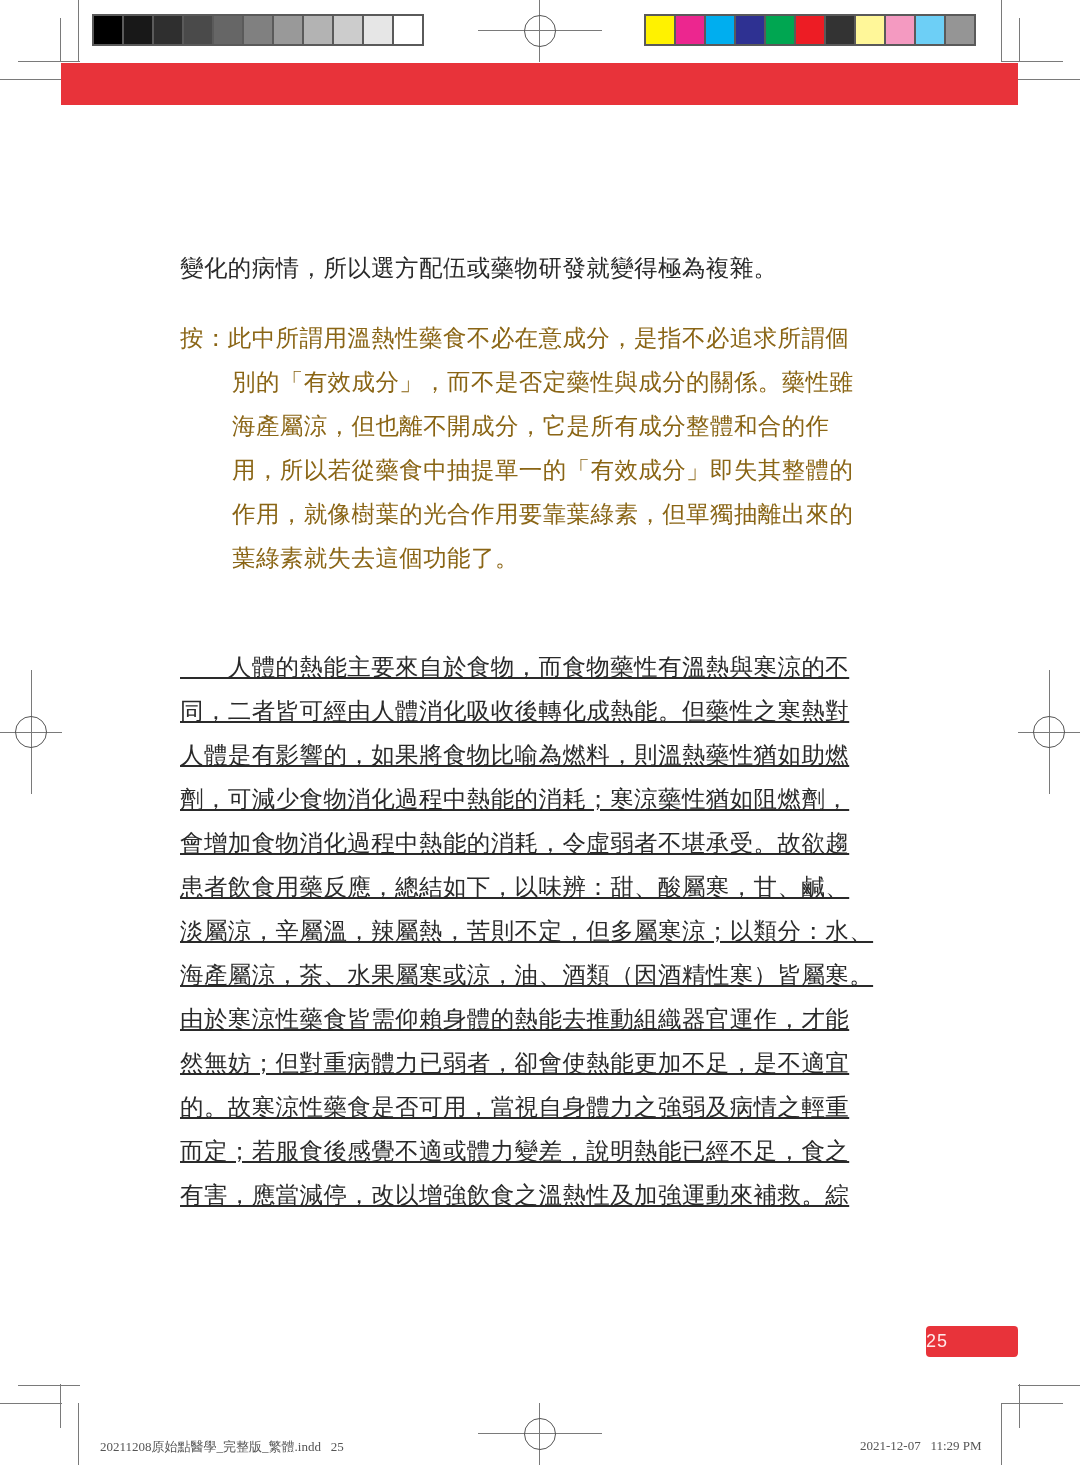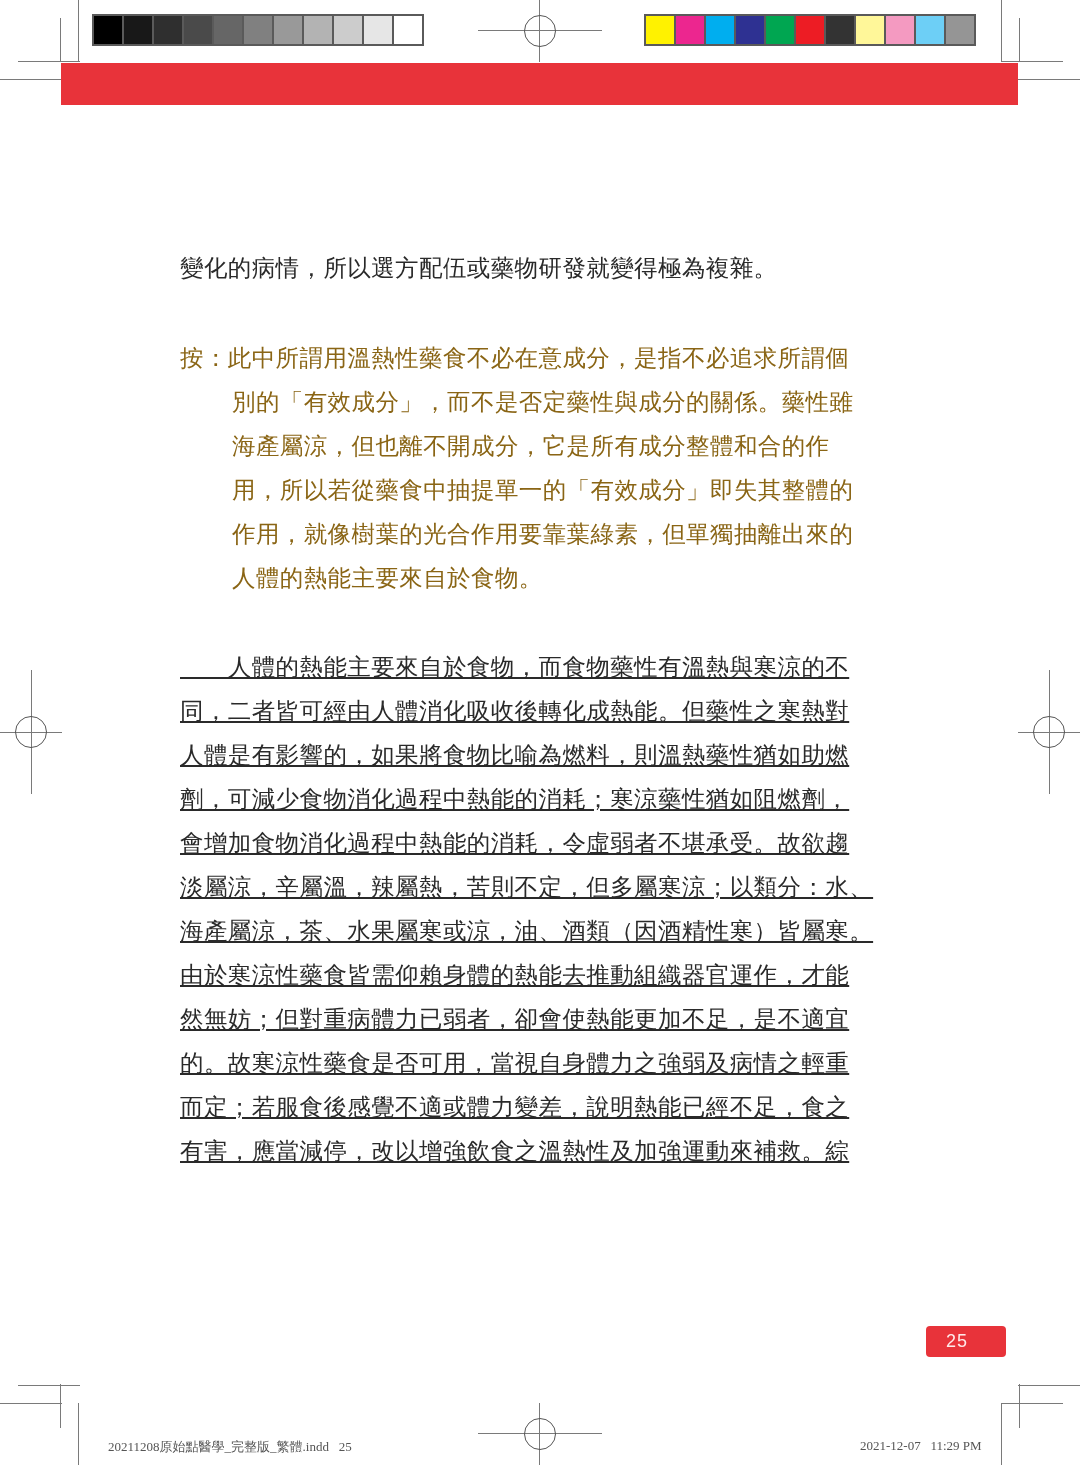--- a/index.html
+++ b/index.html
@@ -25,24 +25,24 @@
       position: absolute; left: 180px; width: 720px;
       font-size: 23.5px; line-height: 44px; letter-spacing: 0.4px;
       color: #2a2a2a;
     }
     .line-text { display: block; white-space: nowrap; height: 44px; }
     .note {
       color: #8a6515;
     }
     .note .indent { padding-left: 52px; }
     .page-num {
-      position: absolute; left: 926px; top: 1326px; width: 80px; height: 31px;
+      position: absolute; left: 926px; top: 1326px; width: 92px; height: 31px;
       background: #e8333a; border-radius: 4px;
       color: #ffe9e9; font-family: "Liberation Sans", sans-serif; font-size: 18px;
-      line-height: 31px; padding-left: 20px; box-sizing: border-box; letter-spacing: 1px;
+      line-height: 31px; box-sizing: border-box; letter-spacing: 1px;
     }
     .slug {
       position: absolute; top: 1438px; font-family: "Liberation Serif", serif; font-size: 13px; color: #555;
       white-space: nowrap;
     }
   </style>
 </head>
 <body>
 
 <div class="line" style="left:78px; top:0; width:1px; height:62px;"></div>
@@ -93,35 +93,36 @@
 <div class="reg" style="left:15px; top:716px;"></div>
 
 <div class="line" style="left:1018px; top:732px; width:62px; height:1px;"></div>
 <div class="line" style="left:1049px; top:670px; width:1px; height:124px;"></div>
 <div class="reg" style="left:1033px; top:716px;"></div>
 
 <div class="text-block" style="top:246px;">
   <span class="line-text">變化的病情，所以選方配伍或藥物研發就變得極為複雜。</span>
 </div>
 
-<div class="text-block note" style="top:336px;">
+<div class="text-block note" style="top:316px;">
   <span class="line-text">按：此中所謂用溫熱性藥食不必在意成分，是指不必追求所謂個</span>
   <span class="line-text indent">別的「有效成分」，而不是否定藥性與成分的關係。藥性雖</span>
   <span class="line-text indent">海產屬涼，但也離不開成分，它是所有成分整體和合的作</span>
   <span class="line-text indent">用，所以若從藥食中抽提單一的「有效成分」即失其整體的</span>
   <span class="line-text indent">作用，就像樹葉的光合作用要靠葉綠素，但單獨抽離出來的</span>
-  <span class="line-text indent">人體的熱能主要來自於食物。</span>
+  <span class="line-text indent">葉綠素就失去這個功能了。</span>
 </div>
 
 <div class="text-block" style="top:645px;text-decoration:underline;">
   <span class="line-text">　　人體的熱能主要來自於食物，而食物藥性有溫熱與寒涼的不</span>
   <span class="line-text">同，二者皆可經由人體消化吸收後轉化成熱能。但藥性之寒熱對</span>
   <span class="line-text">人體是有影響的，如果將食物比喻為燃料，則溫熱藥性猶如助燃</span>
   <span class="line-text">劑，可減少食物消化過程中熱能的消耗；寒涼藥性猶如阻燃劑，</span>
   <span class="line-text">會增加食物消化過程中熱能的消耗，令虛弱者不堪承受。故欲趨</span>
+  <span class="line-text">患者飲食用藥反應，總結如下，以味辨：甜、酸屬寒，甘、鹹、</span>
   <span class="line-text">淡屬涼，辛屬溫，辣屬熱，苦則不定，但多屬寒涼；以類分：水、</span>
   <span class="line-text">海產屬涼，茶、水果屬寒或涼，油、酒類（因酒精性寒）皆屬寒。</span>
   <span class="line-text">由於寒涼性藥食皆需仰賴身體的熱能去推動組織器官運作，才能</span>
   <span class="line-text">然無妨；但對重病體力已弱者，卻會使熱能更加不足，是不適宜</span>
   <span class="line-text">的。故寒涼性藥食是否可用，當視自身體力之強弱及病情之輕重</span>
   <span class="line-text">而定；若服食後感覺不適或體力變差，說明熱能已經不足，食之</span>
   <span class="line-text">有害，應當減停，改以增強飲食之溫熱性及加強運動來補救。綜</span>
 </div>
 
 <div class="page-num">25</div>
@@ -133,14 +134,14 @@
 
 <div class="line" style="left:1001px; top:1403px; width:1px; height:62px;"></div>
 <div class="line" style="left:1001px; top:1403px; width:62px; height:1px;"></div>
 <div class="line" style="left:1019px; top:1384px; width:1px; height:44px;"></div>
 <div class="line" style="left:1018px; top:1385px; width:62px; height:1px;"></div>
 
 <div class="line" style="left:478px; top:1433px; width:124px; height:1px;"></div>
 <div class="line" style="left:539px; top:1403px; width:1px; height:62px;"></div>
 <div class="reg" style="left:524px; top:1418px;"></div>
 
-<div class="slug" style="left:100px; white-space:pre;margin-left:8px;">20211208原始點醫學_完整版_繁體.indd   25</div>
+<div class="slug" style="left:100px; white-space:pre;">20211208原始點醫學_完整版_繁體.indd   25</div>
 <div class="slug" style="left:860px; white-space:pre;">2021-12-07   11:29 PM</div>
 
 </body></html>

